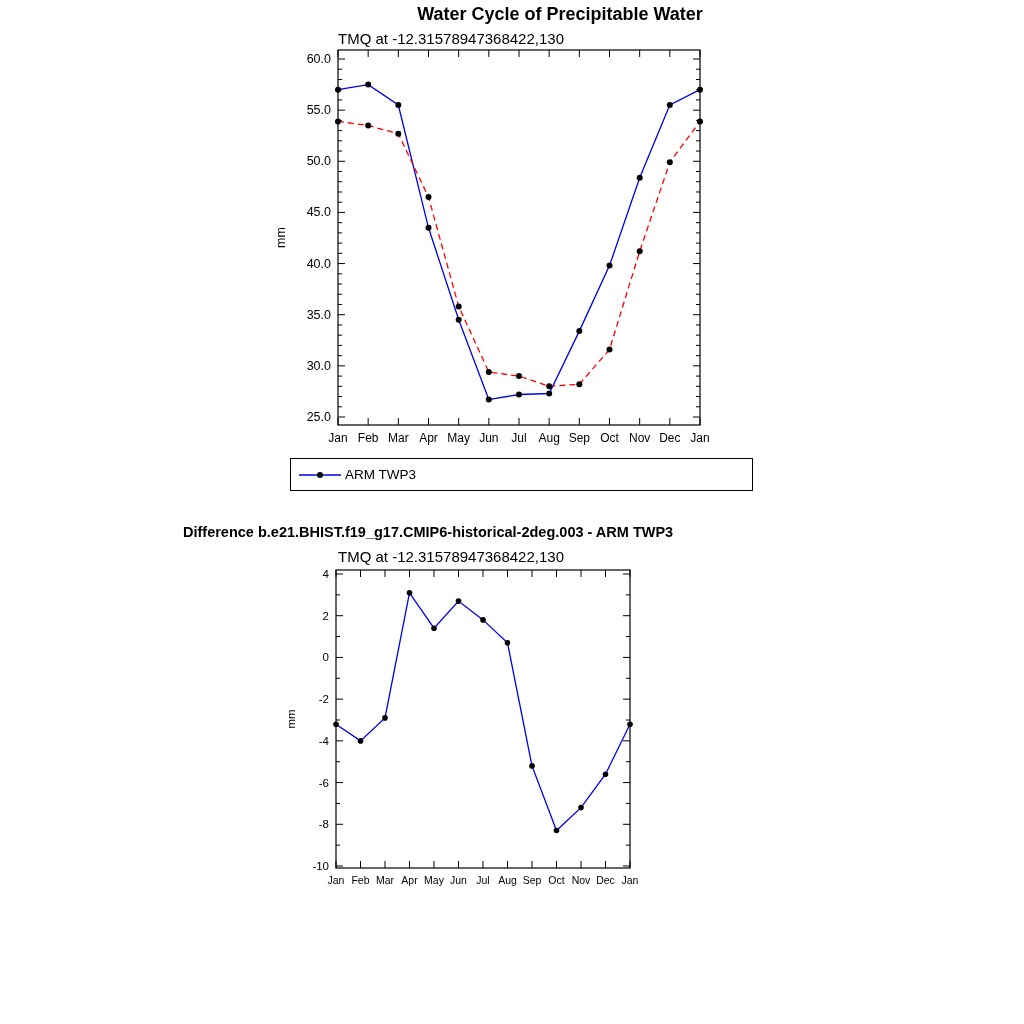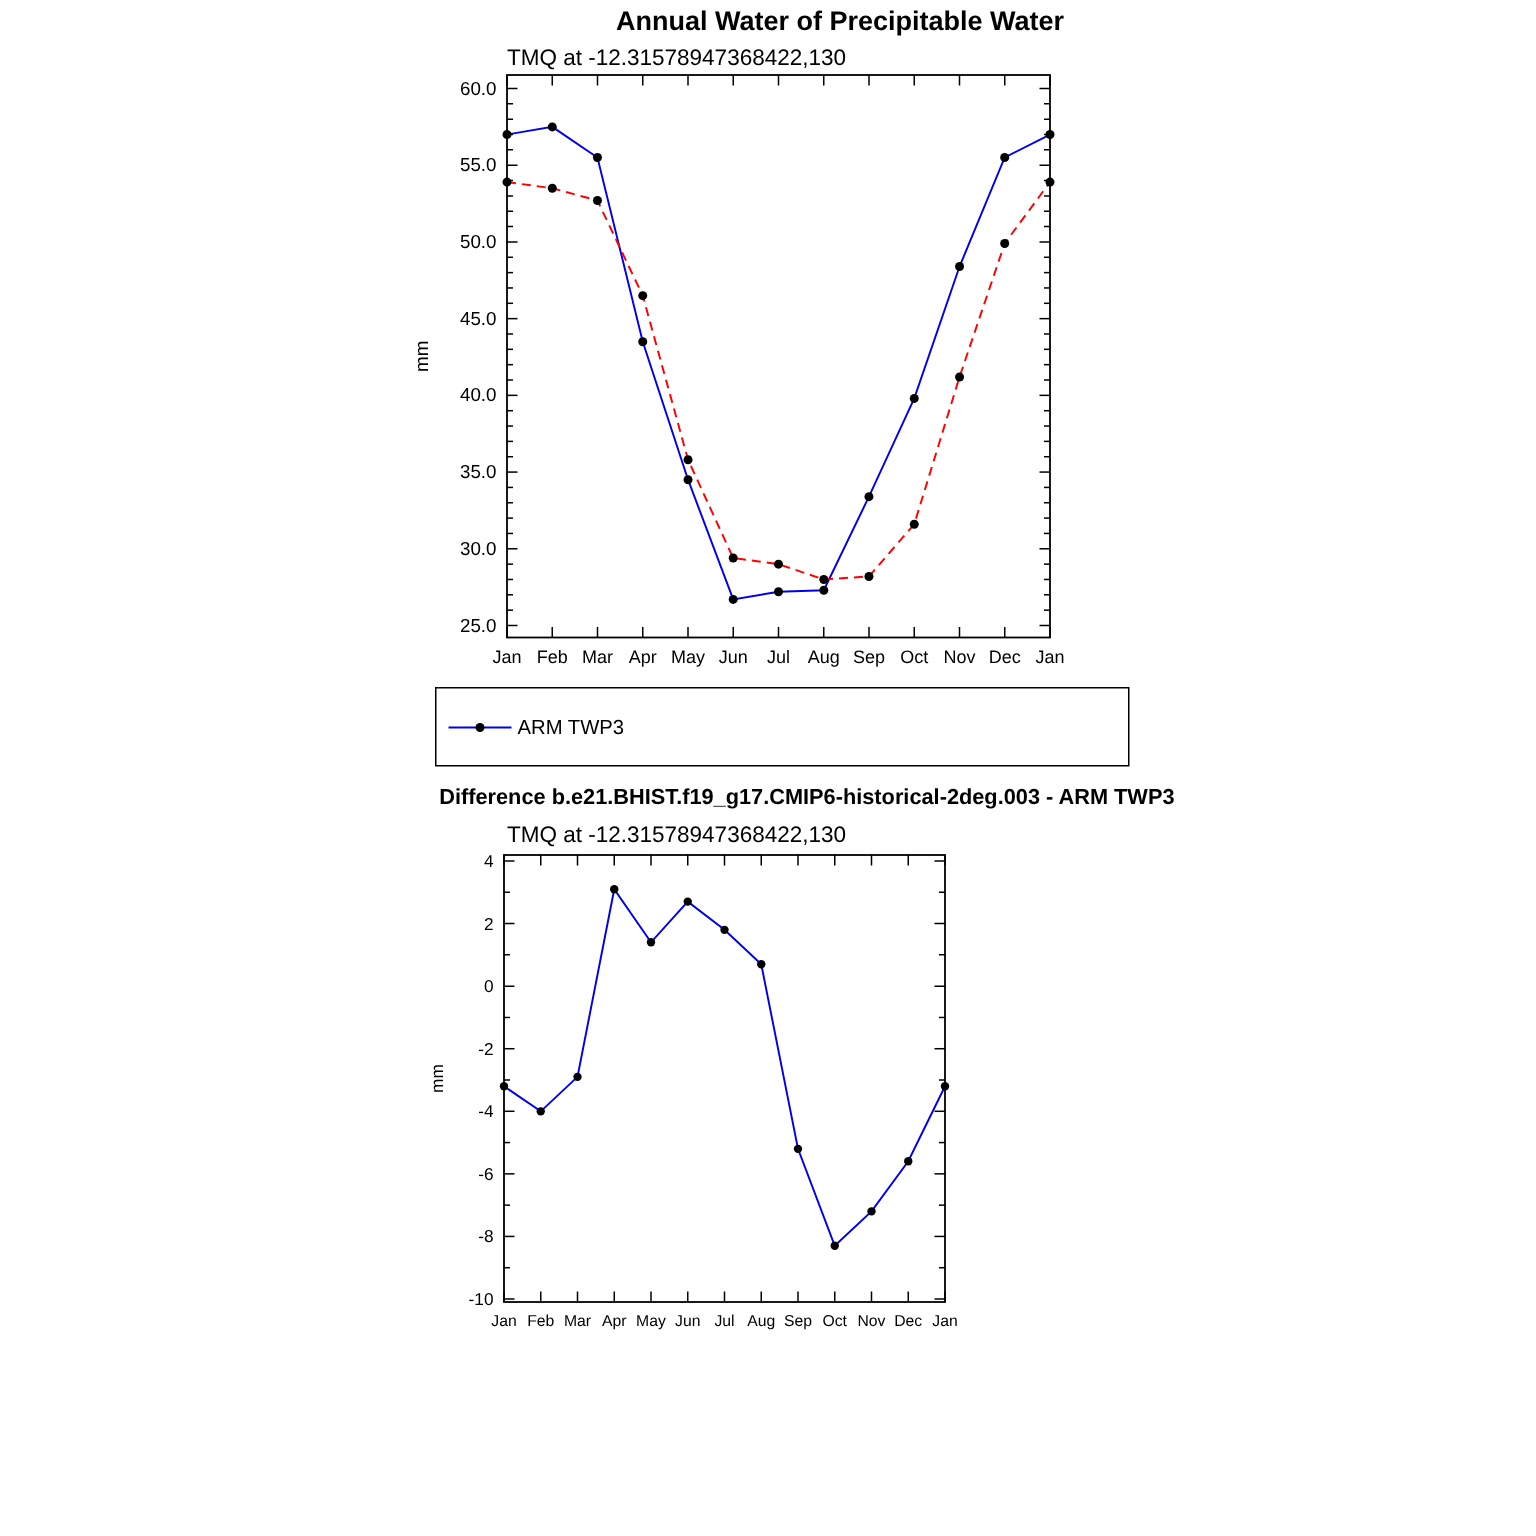--- a/index.html
+++ b/index.html
@@ -14,38 +14,38 @@
   .page { position: relative; width: 1024px; height: 1024px; background: #ffffff; }
   .abs { position: absolute; }
 
   #title1 { left: 260px; top: 4px;  width: 600px; text-align: center; font-size: 18px; font-weight: bold; }
   #subtitle1 { left: 338px; top: 30px; font-size: 15px; }
   #chart1 { left: 270px; top: 45px; }
 
   #legend1 {
     left: 290px; top: 458px; width: 463px;
     border: 1px solid #000;
-    padding: 15px 6px;
+    padding: 5px 6px;
     background: #fff;
     display: flex; flex-direction: column;
   }
   .legend-row { display: flex; align-items: center; height: 21px; font-size: 13.5px; white-space: nowrap; }
   .legend-row span { margin-left: 2px; }
 
-  #title2 { left: 183px; top: 524px; width: 600px; text-align: right; font-size: 14.5px; font-weight: bold; }
+  #title2 { left: 183px; top: 524px; width: 600px; text-align: left; font-size: 14.5px; font-weight: bold; }
   #subtitle2 { left: 338px; top: 548px; font-size: 15px; }
   #chart2 { left: 270px; top: 565px; }
 
   svg text { font-family: "Liberation Sans", sans-serif; fill: #000; }
 </style>
 </head>
 <body>
 
 <div class="page">
-  <div class="abs" id="title1">Annual Water of Precipitable Water</div>
+  <div class="abs" id="title1">Water Cycle of Precipitable Water</div>
   <div class="abs" id="subtitle1">TMQ at -12.31578947368422,130</div>
   <svg class="abs" id="chart1" width="460" height="405" viewBox="0 0 460 405">
       <rect x="68" y="5" width="362" height="375" fill="none" stroke="#000" stroke-width="1.2"></rect>
       <line x1="68" y1="372" x2="75" y2="372" stroke="#000" stroke-width="1"></line>
       <line x1="430" y1="372" x2="423" y2="372" stroke="#000" stroke-width="1"></line>
       <text x="61" y="376" text-anchor="end" font-size="12.5">25.0</text>
       <line x1="68" y1="320.8571428571429" x2="75" y2="320.8571428571429" stroke="#000" stroke-width="1"></line>
       <line x1="430" y1="320.8571428571429" x2="423" y2="320.8571428571429" stroke="#000" stroke-width="1"></line>
       <text x="61" y="324.8571428571429" text-anchor="end" font-size="12.5">30.0</text>
       <line x1="68" y1="269.7142857142857" x2="75" y2="269.7142857142857" stroke="#000" stroke-width="1"></line>

